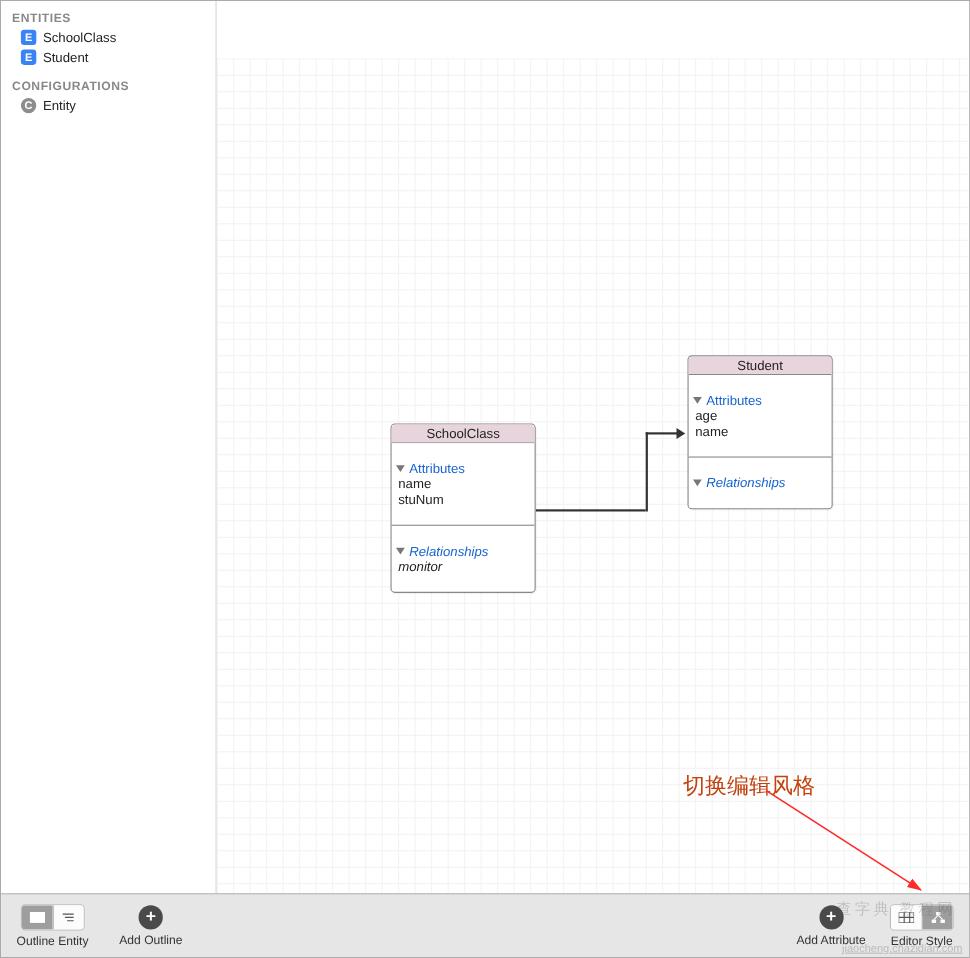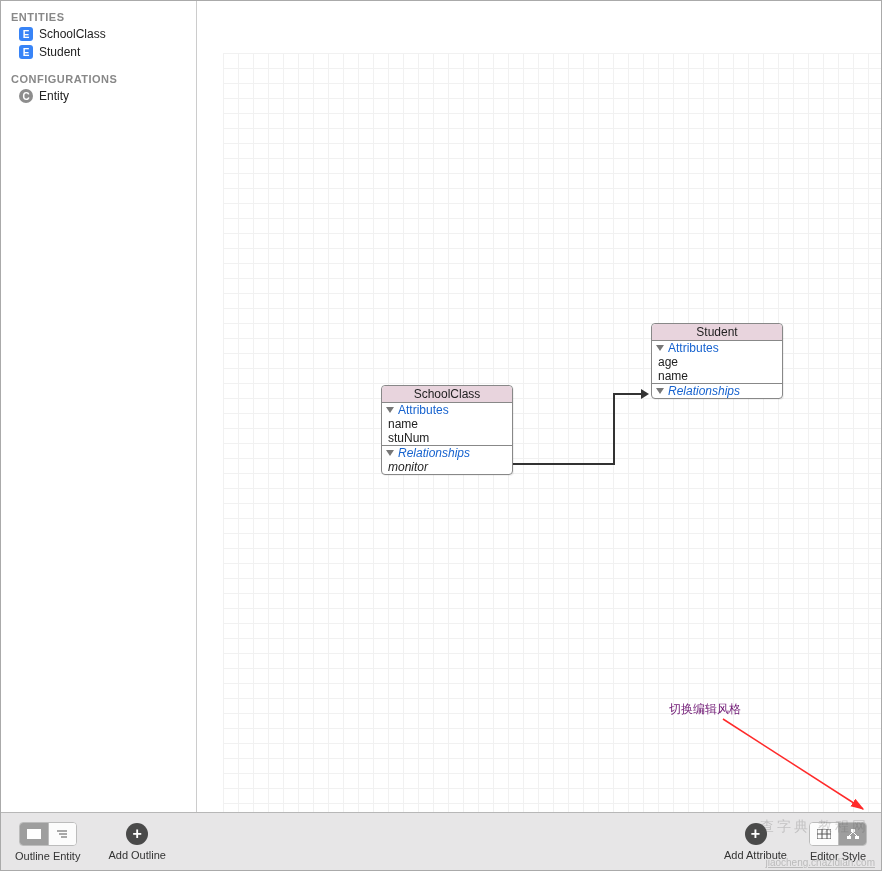--- a/index.html
+++ b/index.html
@@ -17,21 +17,20 @@
     display:flex;
     flex-direction: column;
     width:100%;
     height:100%;
     border:1px solid #aaa;
   }
   .main {
     flex:1;
     display:flex;
     min-height:0;
-    gap:26px;
   }
   .sidebar {
     width: 196px;
     background: #fff;
     border-right: 1px solid #ccc;
     padding: 6px 0;
     font-size:12px;
   }
   .section-header {
     font-weight:600;
@@ -97,21 +96,21 @@
   }
   .entity-title {
     background:#e8d4dd;
     text-align:center;
     font-weight:500;
     border-bottom:1px solid #888;
     border-radius:4px 4px 0 0;
     padding:1px 0;
   }
   .entity-section {
-    padding:0px 4px;
+    padding:16px 4px;
     border-bottom:1px solid #888;
   }
   .entity-section:last-child{border-bottom:none;font-style:italic;}
   .section-label {
     color:#1763cf;
     display:flex;
     align-items:center;
     gap:2px;
   }
   .tri {
@@ -131,22 +130,22 @@
   .arrow-head {
     position:absolute;
     width:0;height:0;
     border-top:5px solid transparent;
     border-bottom:5px solid transparent;
     border-left:8px solid #333;
   }
 
   .annotation {
     position:absolute;
-    color:#701a75;
-    font-size:12px;
+    color:#c2410c;
+    font-size:20px;
     font-weight:500;
     text-align:center;
   }
   .red-arrow svg { overflow:visible; }
 
   .toolbar {
     height:58px;
     background:#e7e6e7;
     border-top:1px solid #b7b7b7;
     display:flex;

